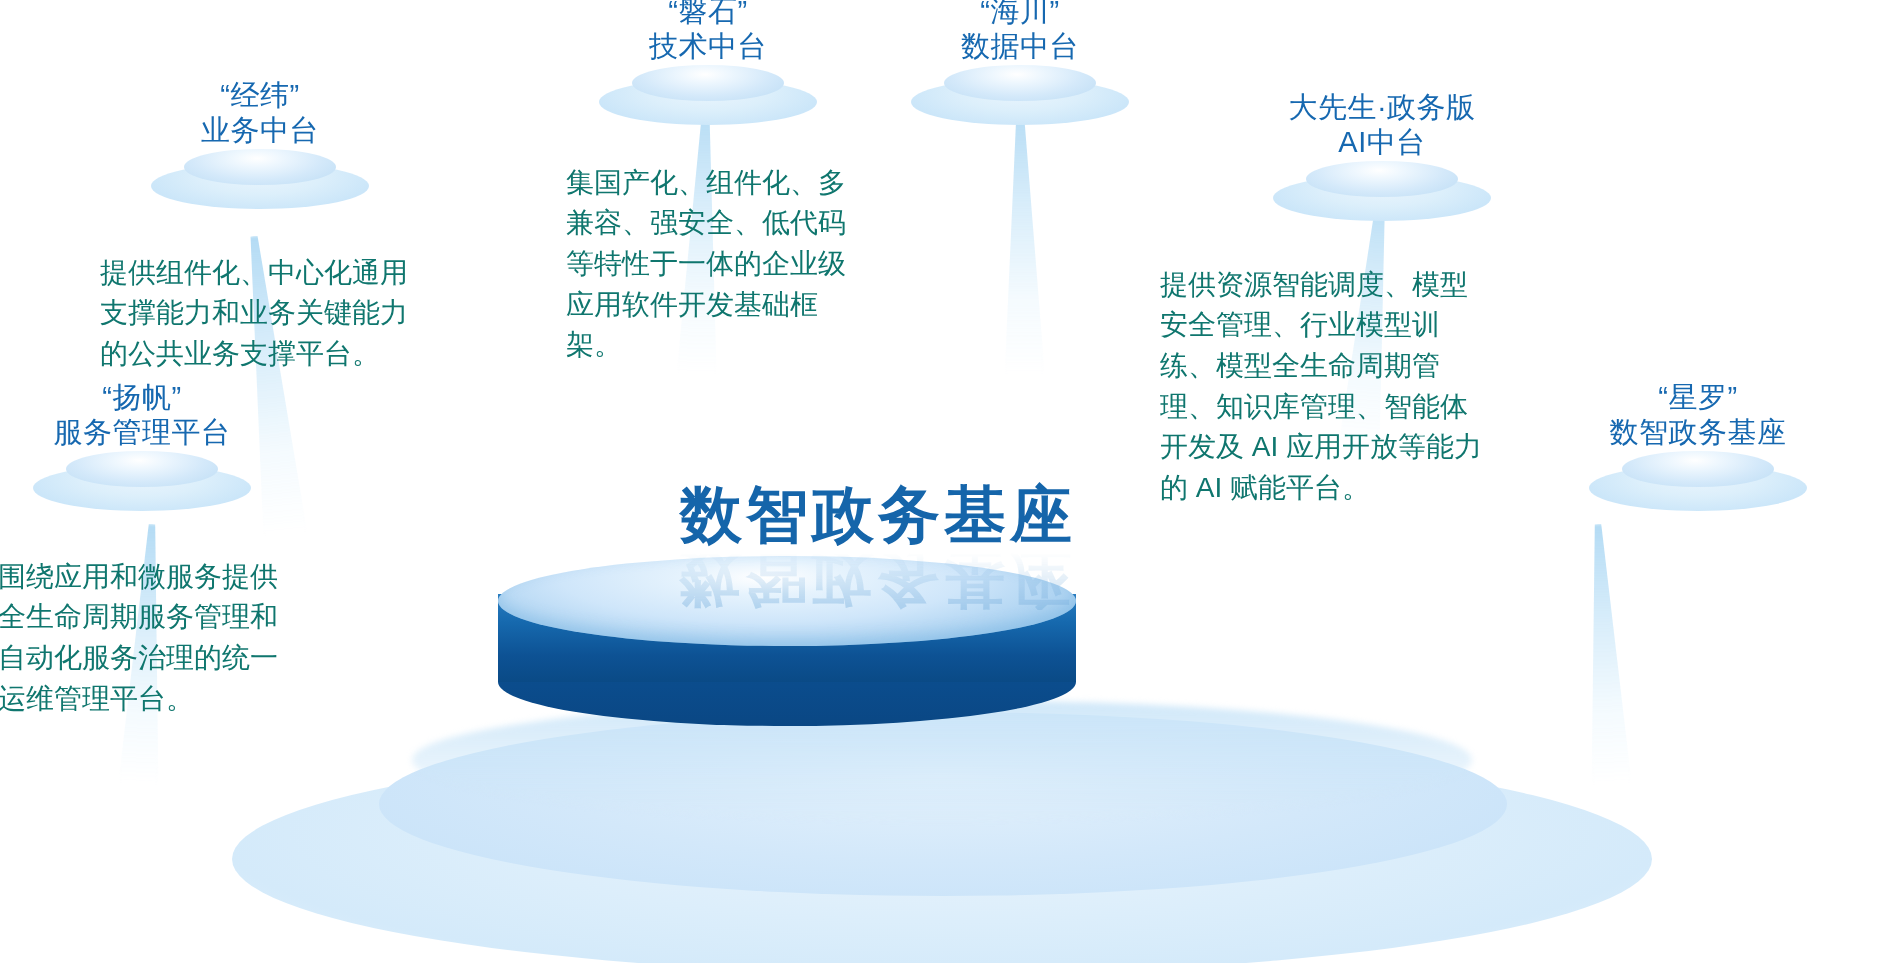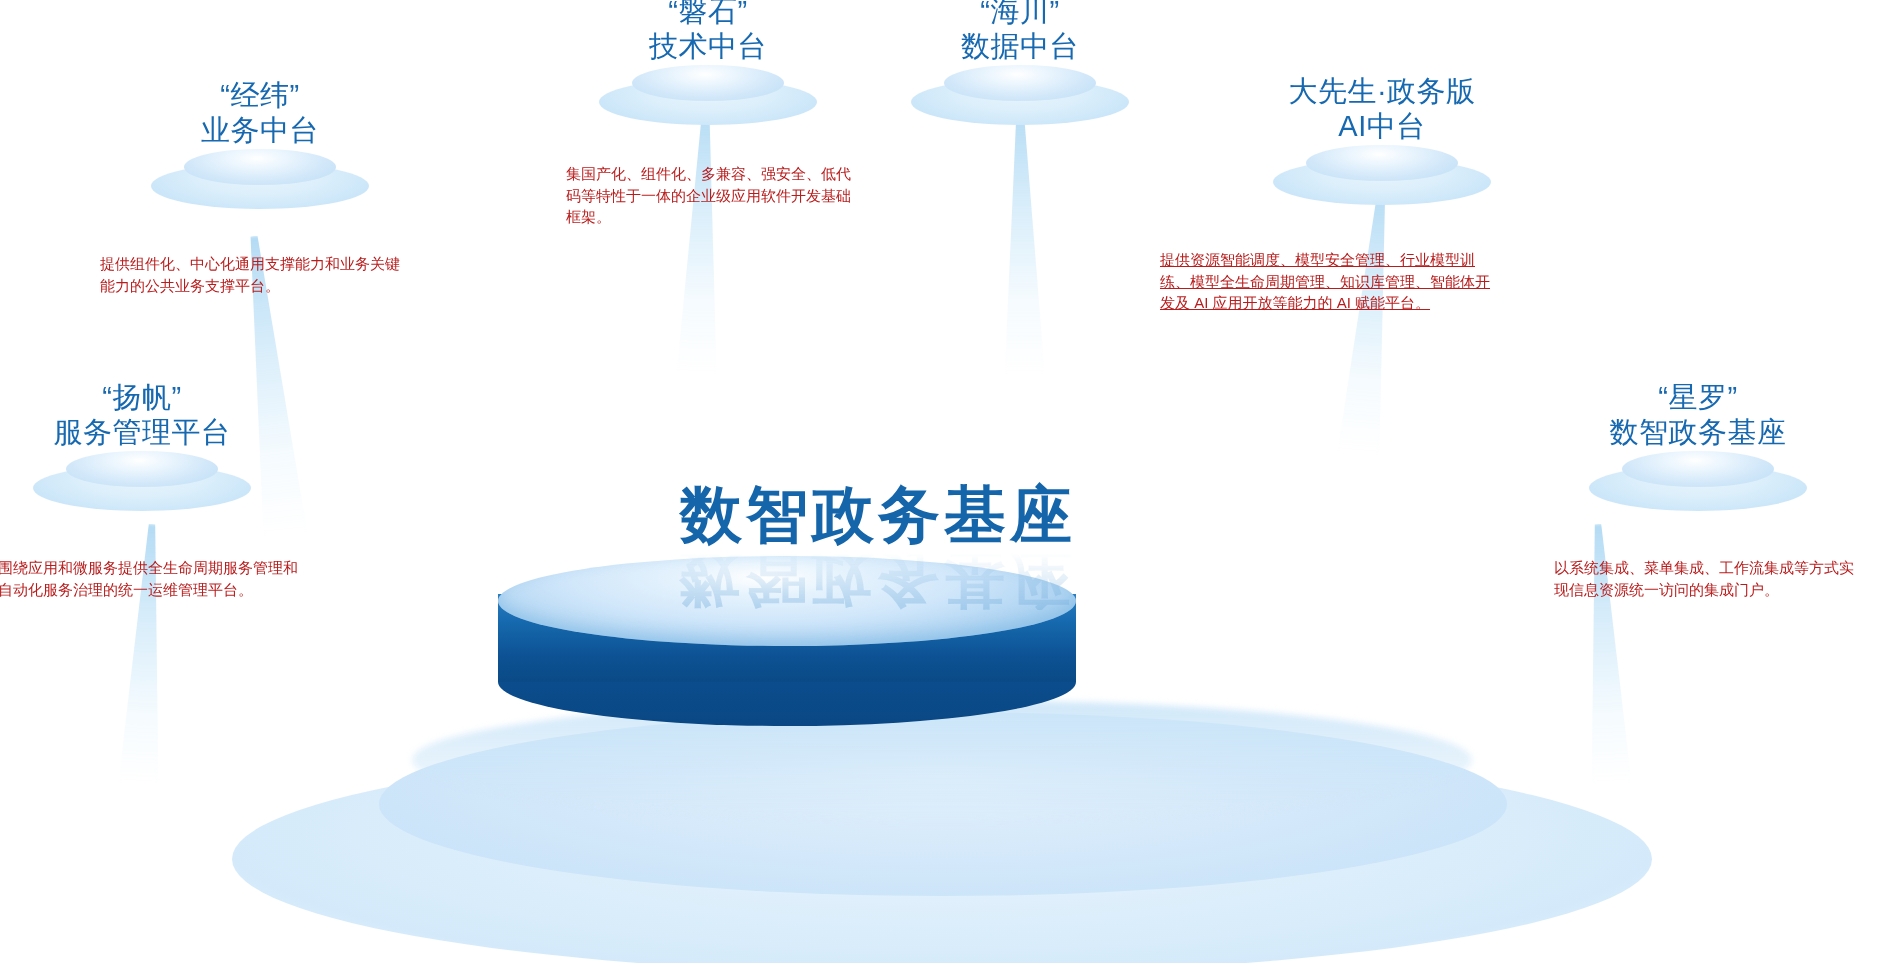--- a/index.html
+++ b/index.html
@@ -85,21 +85,21 @@
     top:14px;width:218px;height:46px;border-radius:50%;
     background:radial-gradient(ellipse at 50% 28%, #eaf5fd 0%, #dceffb 40%, #cbe6f9 75%, #e9f5fe 100%);
     filter:blur(0.3px);
   }
   .saucer-inner{
     position:absolute;left:50%;transform:translateX(-50%);
     top:0px;width:152px;height:36px;border-radius:50%;
     background:radial-gradient(ellipse at 48% 26%, #ffffff 0%, #eef7fe 22%, #d4e9fa 58%, #bcdcf4 100%);
   }
   .node-desc{
-    color:#b91c1c;font-size:15px;line-height:1.45;
+    color:#0f766e;font-size:28px;line-height:1.45;
     font-family:"Liberation Sans","DejaVu Sans",sans-serif;
   }
 
   
   .beam{position:absolute;transform-origin:50% 0%;}
   .beam i{
     display:block;width:100%;height:100%;
     background:linear-gradient(180deg, rgba(150,205,240,0.72) 0%, rgba(175,218,245,0.48) 38%, rgba(205,234,250,0.22) 72%, rgba(225,243,253,0.0) 100%);
     clip-path:polygon(42% 0%, 58% 0%, 100% 100%, 0% 100%);
     filter:blur(1.6px);
@@ -155,48 +155,47 @@
 
   <div class="node" style="left:860px;top:-6px;width:320px;">
     <div class="node-title">“海川”
 数据中台</div>
     <div class="saucer">
       <div class="saucer-outer"></div>
       <div class="saucer-inner"></div>
     </div>
   </div>
 
-  <div class="node" style="left:1222px;top:74px;width:320px;">
+  <div class="node" style="left:1222px;top:90px;width:320px;">
     <div class="node-title">大先生·政务版
 AI中台</div>
     <div class="saucer">
       <div class="saucer-outer"></div>
       <div class="saucer-inner"></div>
     </div>
-    <div class="node-desc" style="margin-top:48px;width:332px;margin-left:-62px;text-decoration:underline;">提供资源智能调度、模型安全管理、行业模型训练、模型全生命周期管理、知识库管理、智能体开发及 AI 应用开放等能力的 AI 赋能平台。</div>
+    <div class="node-desc" style="margin-top:48px;width:332px;margin-left:-62px;">提供资源智能调度、模型安全管理、行业模型训练、模型全生命周期管理、知识库管理、智能体开发及 AI 应用开放等能力的 AI 赋能平台。</div>
   </div>
 
   <div class="node" style="left:-8px;top:380px;width:300px;">
     <div class="node-title">“扬帆”
 服务管理平台</div>
     <div class="saucer">
       <div class="saucer-outer"></div>
       <div class="saucer-inner"></div>
     </div>
     <div class="node-desc" style="margin-top:50px;width:300px;margin-left:6px;">围绕应用和微服务提供全生命周期服务管理和自动化服务治理的统一运维管理平台。</div>
   </div>
 
   <div class="node" style="left:1548px;top:380px;width:300px;">
     <div class="node-title">“星罗”
 数智政务基座</div>
     <div class="saucer">
       <div class="saucer-outer"></div>
       <div class="saucer-inner"></div>
     </div>
-    <div class="node-desc" style="margin-top:50px;width:300px;margin-left:6px;">以系统集成、菜单集成、工作流集成等方式实现信息资源统一访问的集成门户。</div>
   </div>
 
   <div class="cyl">
     <div class="cyl-bottom"></div>
     <div class="cyl-body"></div>
     <div class="cyl-top"></div>
   </div>
 
   <div class="hero-wrap">
     <div class="hero-title">数智政务基座</div>

